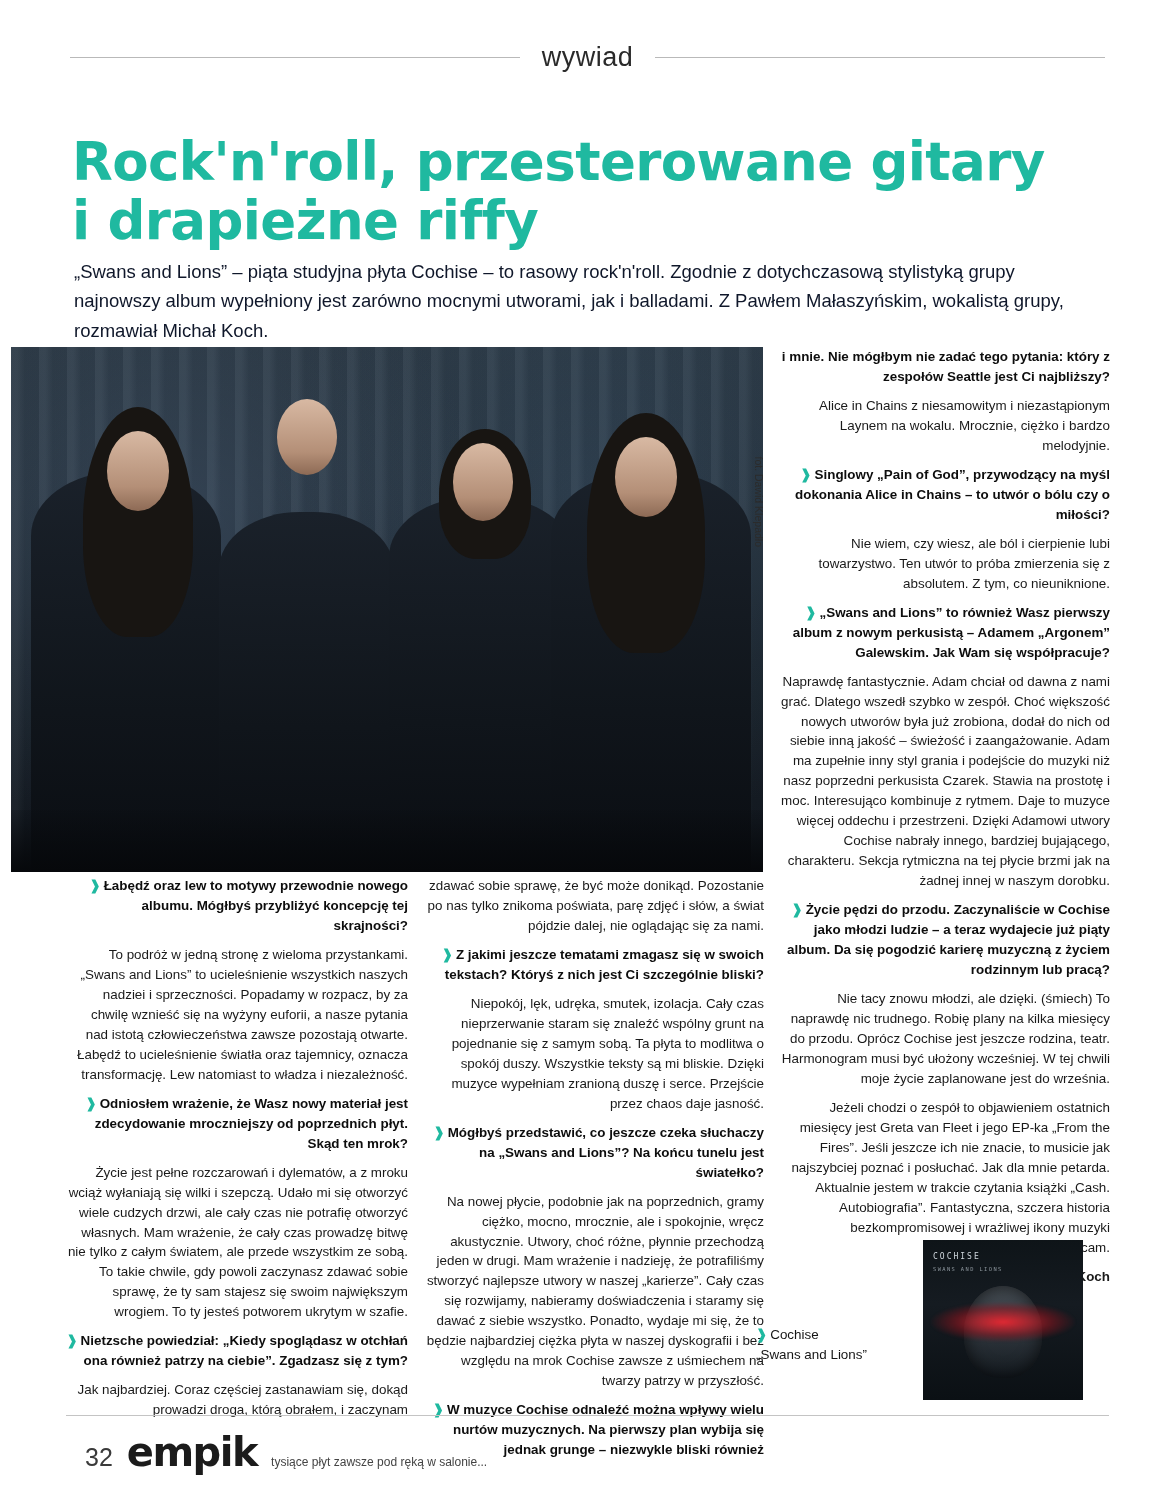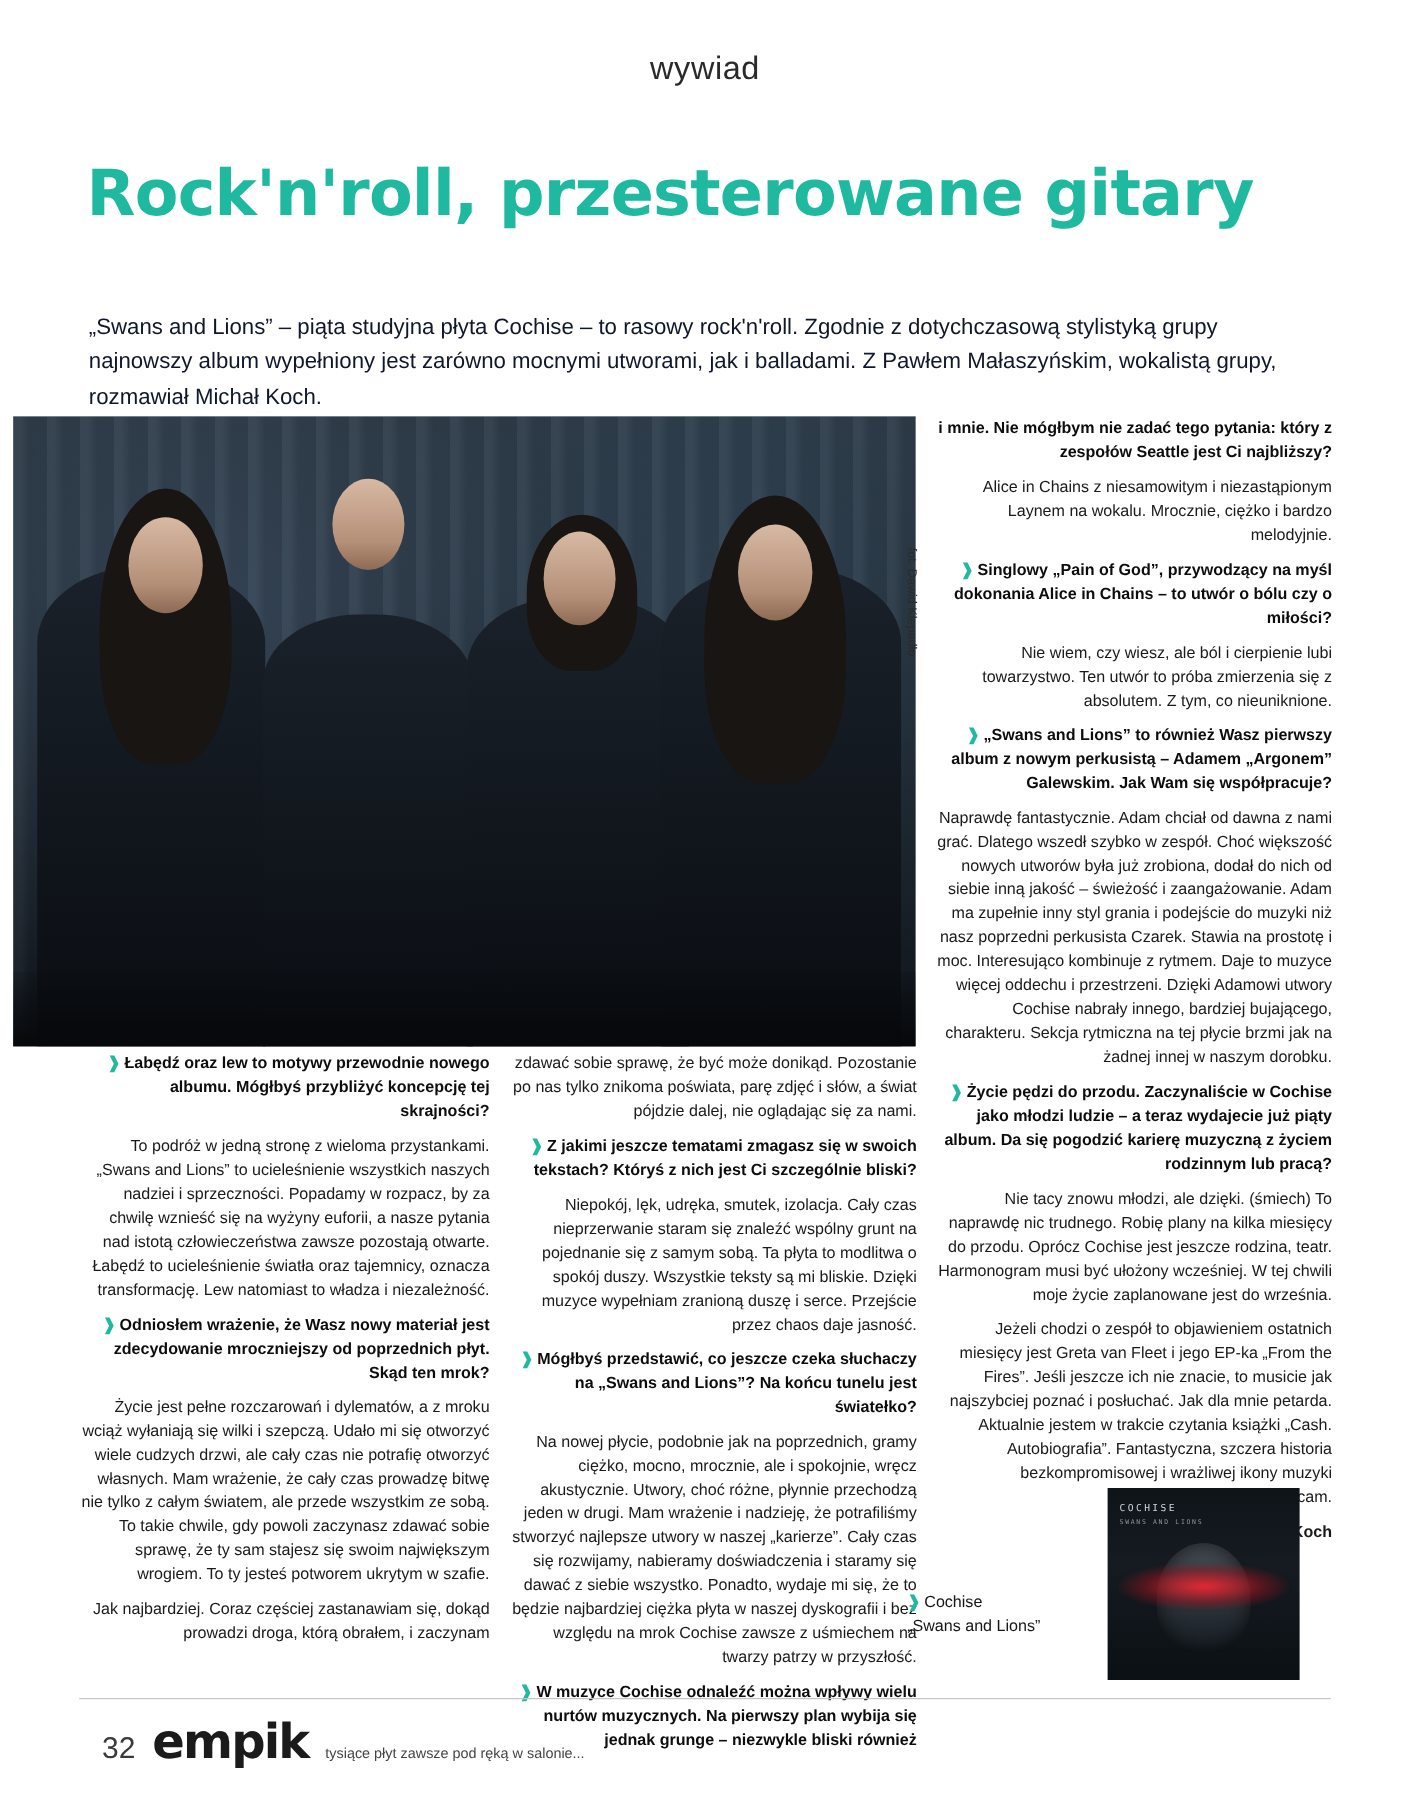--- a/index.html
+++ b/index.html
@@ -26,21 +26,20 @@
   
   .kicker {
     position: absolute;
     top: 42px;
     left: 70px;
     right: 70px;
     height: 30px;
     display: flex;
     align-items: center;
     justify-content: center;
-    flex-direction: column;
   }
   .kicker .rule {
     flex: 1 1 auto;
     height: 1px;
     background: #b9b9b9;
   }
   .kicker .word {
     font-size: 27px;
     letter-spacing: 0.5px;
     color: #2a2a2a;
@@ -270,20 +269,21 @@
 <div class="page">
 
   <div class="kicker">
     <div class="rule"></div>
     <div class="word">wywiad</div>
     <div class="rule"></div>
   </div>
 
   <h1 class="title">
     <span>Rock'n'roll, przesterowane gitary</span>
+    <span class="l2">i drapieżne riffy</span>
   </h1>
 
   <p class="lead">„Swans and Lions” – piąta studyjna płyta Cochise – to rasowy rock'n'roll. Zgodnie z dotychczasową stylistyką grupy najnowszy album wypełniony jest zarówno mocnymi utworami, jak i balladami. Z Pawłem Małaszyńskim, wokalistą grupy, rozmawiał Michał Koch.</p>
 
   <div class="photo-wrap">
     <div class="photo">
       <div class="curtain"></div>
 
       <div class="figure" style="left:20px;  width:190px; height:400px;"></div>
       <div class="hair" style="left:72px;  top:60px; width:110px; height:230px;"></div>
@@ -303,20 +303,21 @@
       <div class="floor"></div>
     </div>
     <div class="photo-credit">fot. Dawid Klepadło</div>
   </div>
 
   <div class="col" id="col1">
     <p class="q"><span class="mark">❱</span><span>Łabędź oraz lew to motywy przewodnie nowego albumu. Mógłbyś przybliżyć koncepcję tej skrajności?</span></p>
     <p>To podróż w jedną stronę z wieloma przystankami. „Swans and Lions” to ucieleśnienie wszystkich naszych nadziei i sprzeczności. Popadamy w rozpacz, by za chwilę wznieść się na wyżyny euforii, a nasze pytania nad istotą człowieczeństwa zawsze pozostają otwarte. Łabędź to ucieleśnienie światła oraz tajemnicy, oznacza transformację. Lew natomiast to władza i niezależność.</p>
     <p class="q"><span class="mark">❱</span><span>Odniosłem wrażenie, że Wasz nowy materiał jest zdecydowanie mroczniejszy od poprzednich płyt. Skąd ten mrok?</span></p>
     <p>Życie jest pełne rozczarowań i dylematów, a z mroku wciąż wyłaniają się wilki i szepczą. Udało mi się otworzyć wiele cudzych drzwi, ale cały czas nie potrafię otworzyć własnych. Mam wrażenie, że cały czas prowadzę bitwę nie tylko z całym światem, ale przede wszystkim ze sobą. To takie chwile, gdy powoli zaczynasz zdawać sobie sprawę, że ty sam stajesz się swoim największym wrogiem. To ty jesteś potworem ukrytym w szafie.</p>
+    <p class="q"><span class="mark">❱</span><span>Nietzsche powiedział: „Kiedy spoglądasz w otchłań ona również patrzy na ciebie”. Zgadzasz się z tym?</span></p>
     <p>Jak najbardziej. Coraz częściej zastanawiam się, dokąd prowadzi droga, którą obrałem, i zaczynam</p>
   </div>
 
   <div class="col" id="col2">
     <p>zdawać sobie sprawę, że być może donikąd. Pozostanie po nas tylko znikoma poświata, parę zdjęć i słów, a świat pójdzie dalej, nie oglądając się za nami.</p>
     <p class="q"><span class="mark">❱</span><span>Z jakimi jeszcze tematami zmagasz się w swoich tekstach? Któryś z nich jest Ci szczególnie bliski?</span></p>
     <p>Niepokój, lęk, udręka, smutek, izolacja. Cały czas nieprzerwanie staram się znaleźć wspólny grunt na pojednanie się z samym sobą. Ta płyta to modlitwa o spokój duszy. Wszystkie teksty są mi bliskie. Dzięki muzyce wypełniam zranioną duszę i serce. Przejście przez chaos daje jasność.</p>
     <p class="q"><span class="mark">❱</span><span>Mógłbyś przedstawić, co jeszcze czeka słuchaczy na „Swans and Lions”? Na końcu tunelu jest światełko?</span></p>
     <p>Na nowej płycie, podobnie jak na poprzednich, gramy ciężko, mocno, mrocznie, ale i spokojnie, wręcz akustycznie. Utwory, choć różne, płynnie przechodzą jeden w drugi. Mam wrażenie i nadzieję, że potrafiliśmy stworzyć najlepsze utwory w naszej „karierze”. Cały czas się rozwijamy, nabieramy doświadczenia i staramy się dawać z siebie wszystko. Ponadto, wydaje mi się, że to będzie najbardziej ciężka płyta w naszej dyskografii i bez względu na mrok Cochise zawsze z uśmiechem na twarzy patrzy w przyszłość.</p>
     <p class="q"><span class="mark">❱</span><span>W muzyce Cochise odnaleźć można wpływy wielu nurtów muzycznych. Na pierwszy plan wybija się jednak grunge – niezwykle bliski również</span></p>

